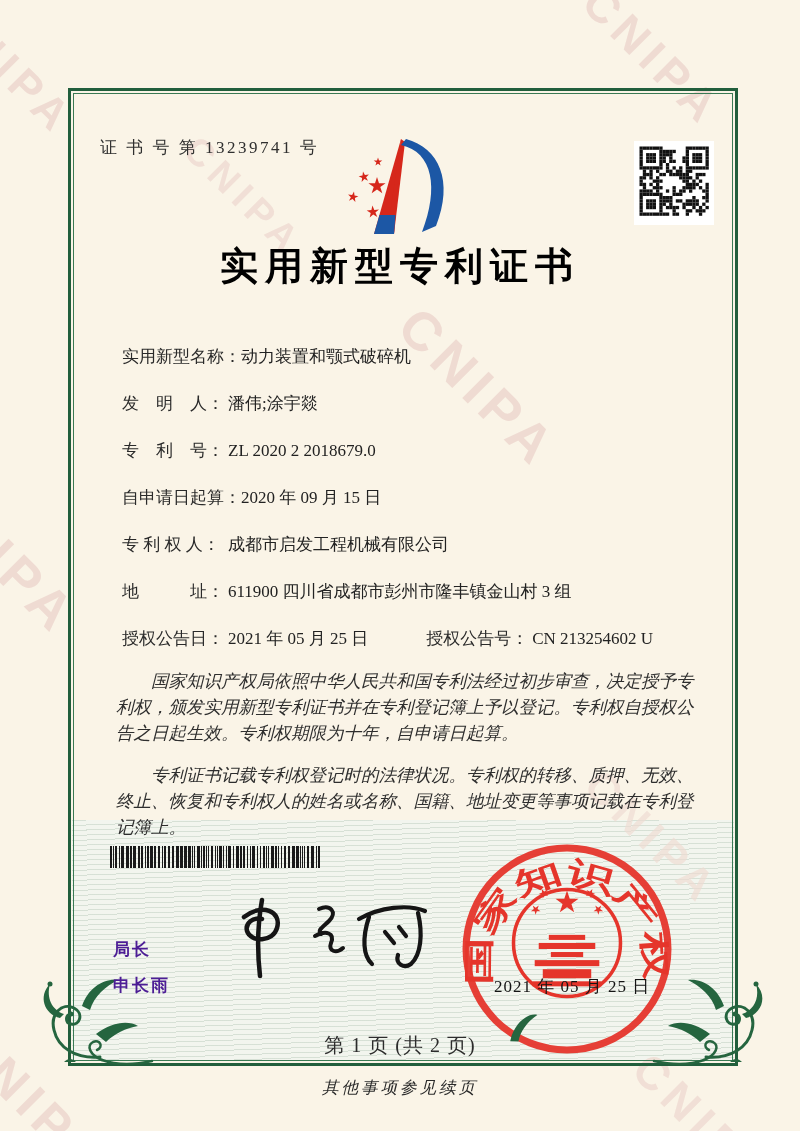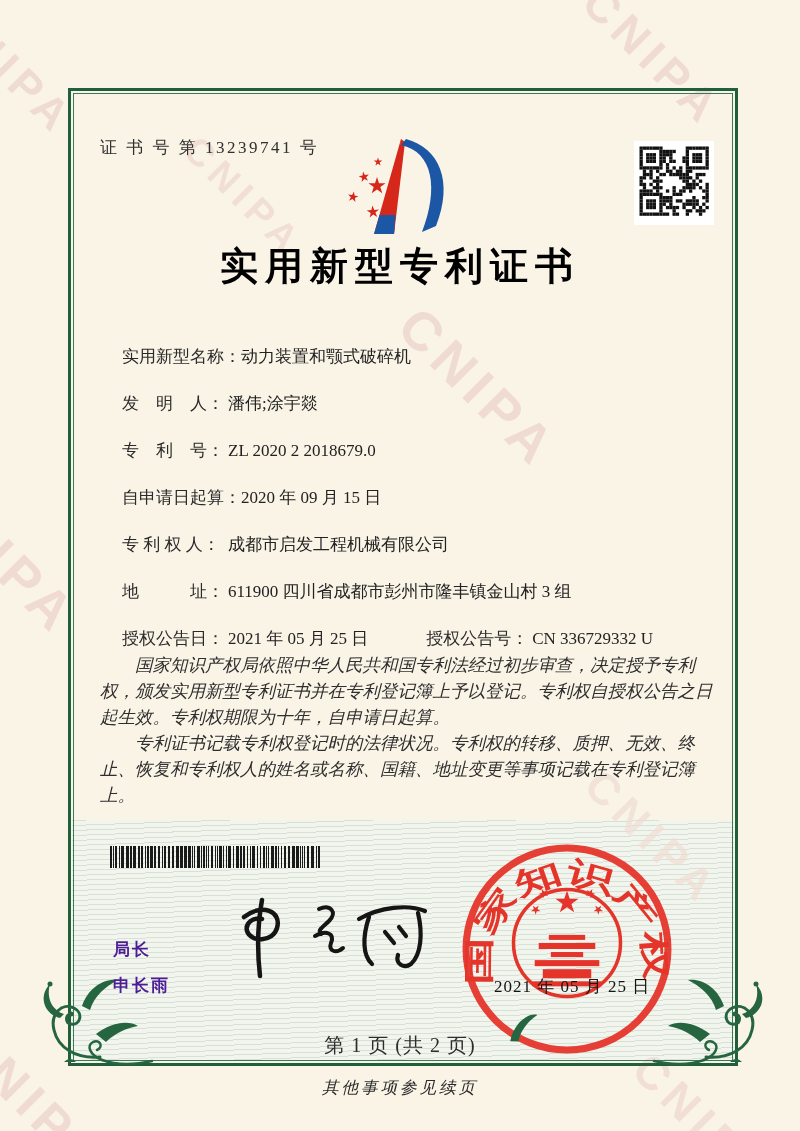--- a/index.html
+++ b/index.html
@@ -45,21 +45,21 @@
   .fields{position:absolute;z-index:5;left:122px;top:337px;width:580px;margin-top:8px;}
   .frow{height:47px;font-size:17px;white-space:nowrap;}
   .frow .lab{display:inline-block;min-width:106px;color:#2a2a2a;}
   .frow .val{color:#222;}
   .frow .pair2{margin-left:58px;}
   
   .paras{
     position:absolute;z-index:5;left:100px;top:652px;width:622px;
     font-size:17.5px;line-height:26px;font-style:italic;color:#2e2e2e;
   }
-  .paras p{margin:0;text-indent:2em;}
+  .paras p{margin:16px;text-indent:2em;}
   
   .barcode{position:absolute;z-index:5;left:110px;top:846px;}
   
   .officer{
     position:absolute;z-index:5;left:113px;top:932px;
     font-family:"Liberation Sans","DejaVu Sans",sans-serif;
     font-size:17px;font-weight:600;color:#4c1d95;letter-spacing:2px;line-height:36px;
   }
   .signature{position:absolute;z-index:5;left:222px;top:890px;}
   
@@ -379,21 +379,21 @@
     <div class="frow">
       <span class="lab">自申请日起算：</span><span class="val">2020 年 09 月 15 日</span>
     </div>
     <div class="frow">
       <span class="lab">专 利 权 人：</span><span class="val">成都市启发工程机械有限公司</span>
     </div>
     <div class="frow">
       <span class="lab">地　　　址：</span><span class="val">611900 四川省成都市彭州市隆丰镇金山村 3 组</span>
     </div>
     <div class="frow">
-      <span class="lab">授权公告日：</span><span class="val">2021 年 05 月 25 日</span><span class="lab pair2">授权公告号：</span><span class="val">CN 336729332 U</span>
+      <span class="lab">授权公告日：</span><span class="val">2021 年 05 月 25 日</span><span class="lab pair2">授权公告号：</span><span class="val">CN 213254602 U</span>
     </div>
   </div>
 
   <div class="paras">
     <p>国家知识产权局依照中华人民共和国专利法经过初步审查，决定授予专利权，颁发实用新型专利证书并在专利登记簿上予以登记。专利权自授权公告之日起生效。专利权期限为十年，自申请日起算。</p>
     <p>专利证书记载专利权登记时的法律状况。专利权的转移、质押、无效、终止、恢复和专利权人的姓名或名称、国籍、地址变更等事项记载在专利登记簿上。</p>
   </div>
 
   <div class="barcode">
     <svg id="barcode-svg" width="212" height="22" viewBox="0 0 212 22">

